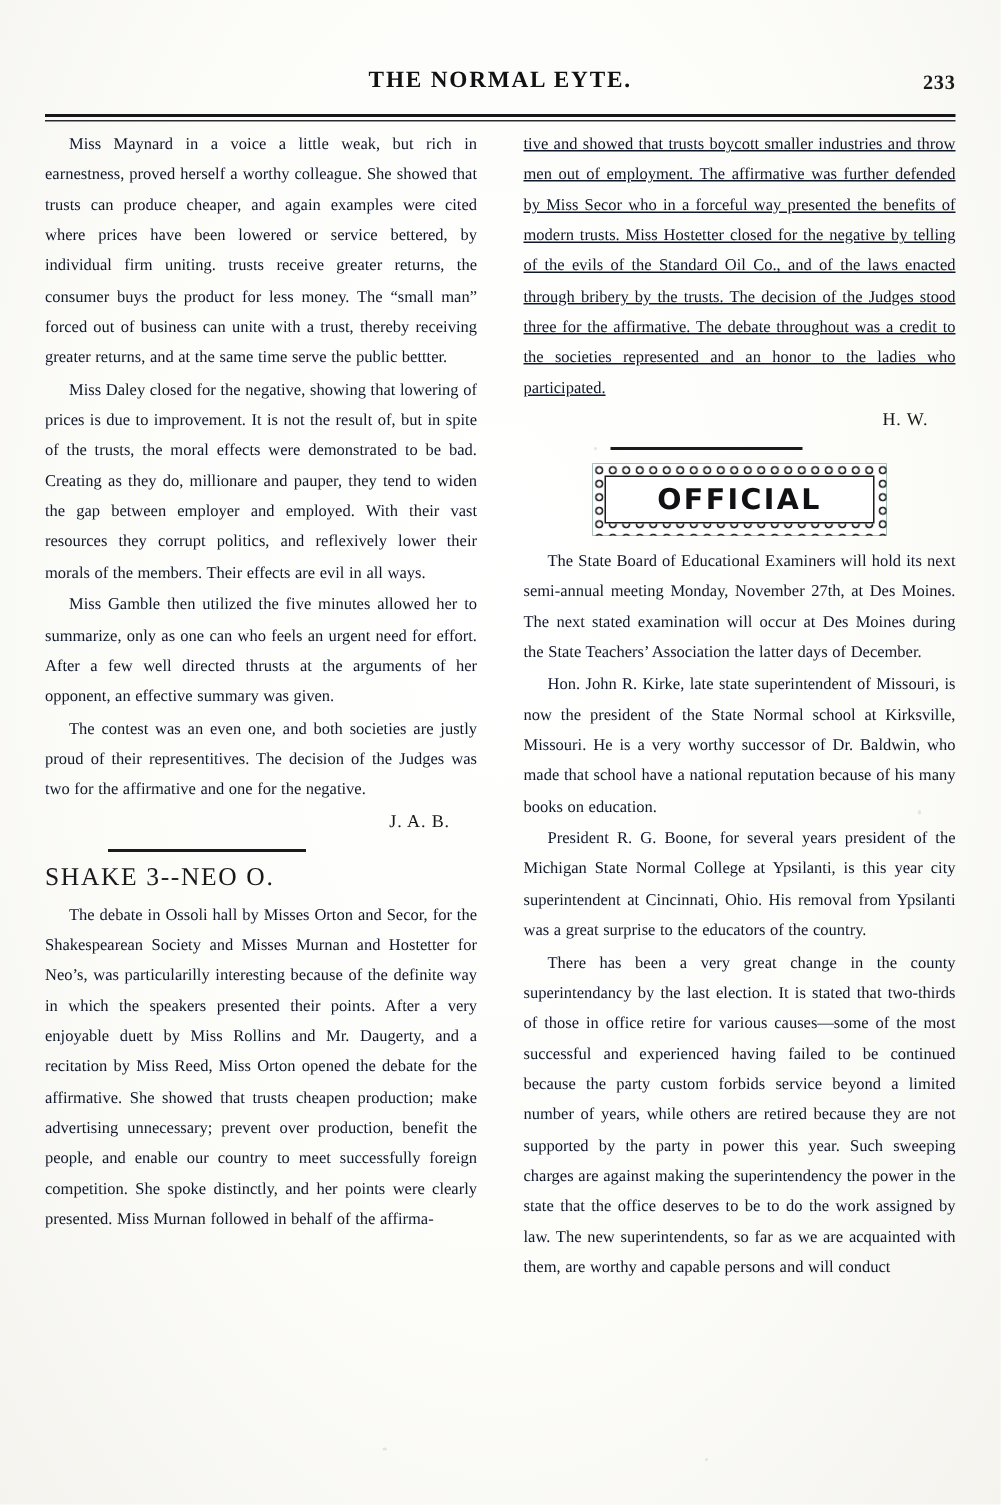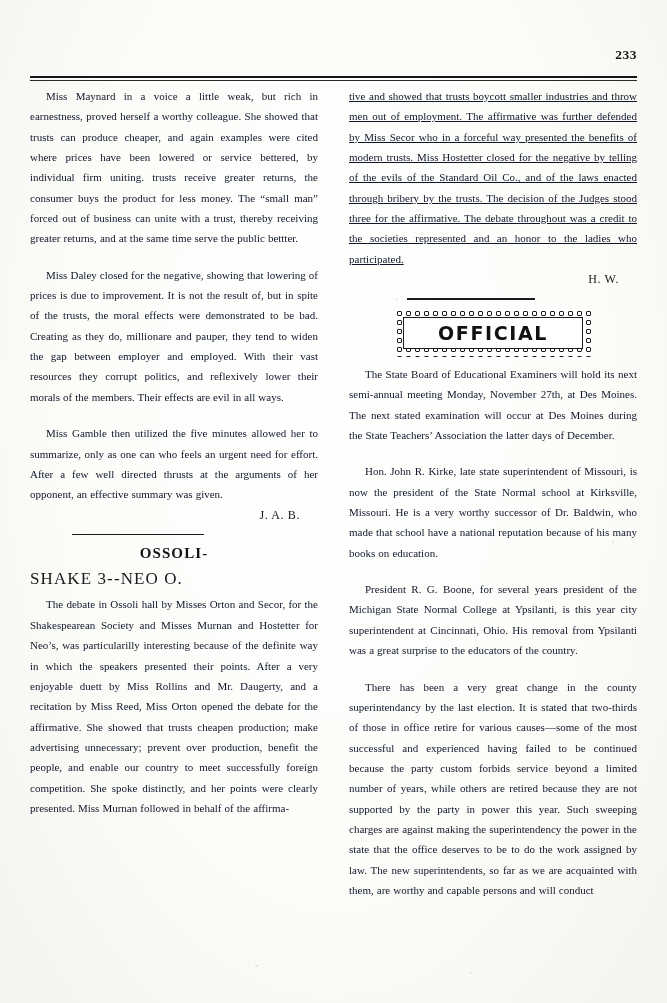--- a/index.html
+++ b/index.html
@@ -97,21 +97,21 @@
     margin: 0;
     font-size: 11px;
     line-height: 20.35px;
     text-align: justify;
     text-justify: inter-word;
     text-indent: 16px;
     color: #0f172a;
     word-spacing: 0.3px;
   }
   p.body-par.no-indent { text-indent: 0; text-decoration: underline; }
-  p.body-par + p.body-par { margin-top: 16px; }
+  p.body-par + p.body-par { margin-top: 1px; }
 
   .signature {
     margin: 0;
     font-size: 12px;
     line-height: 20.35px;
     text-align: right;
     padding-right: 18px;
     letter-spacing: 0.6px;
   }
 
@@ -189,39 +189,40 @@
   }
 </style>
 </head>
 <body>
 
 <div class="page"></div>
 
 <div class="sheet">
 
   <div class="masthead">
+    <div class="masthead-title">THE NORMAL EYTE.</div>
     <div class="masthead-folio">233</div>
   </div>
 
   <div class="rule-double">
     <div class="thick"></div>
     <div class="thin"></div>
   </div>
 
   <div class="col col-left">
 
     <p class="body-par">Miss Maynard in a voice a little weak, but rich in earnestness, proved herself a worthy colleague. She showed that trusts can produce cheaper, and again examples were cited where prices have been lowered or service bettered, by individual firm uniting. trusts receive greater returns, the consumer buys the product for less money. The “small man” forced out of business can unite with a trust, thereby receiving greater returns, and at the same time serve the public bettter.</p>
     <p class="body-par">Miss Daley closed for the negative, showing that lowering of prices is due to improvement. It is not the result of, but in spite of the trusts, the moral effects were demonstrated to be bad. Creating as they do, millionare and pauper, they tend to widen the gap between employer and employed. With their vast resources they corrupt politics, and reflexively lower their morals of the members. Their effects are evil in all ways.</p>
     <p class="body-par">Miss Gamble then utilized the five minutes allowed her to summarize, only as one can who feels an urgent need for effort. After a few well directed thrusts at the arguments of her opponent, an effective summary was given.</p>
+    <p class="body-par">The contest was an even one, and both societies are justly proud of their representitives. The decision of the Judges was two for the affirmative and one for the negative.</p>
 
     <p class="signature">J. A. B.</p>
 
     <div class="rule-short left-rule"></div>
 
-    <h2 class="section-head">OSSOLI-</h2>
     <div class="section-sub">SHAKE 3--NEO O.</div>
 
     <p class="body-par">The debate in Ossoli hall by Misses Orton and Secor, for the Shakespearean Society and Misses Murnan and Hostetter for Neo’s, was particularilly interesting because of the definite way in which the speakers presented their points. After a very enjoyable duett by Miss Rollins and Mr. Daugerty, and a recitation by Miss Reed, Miss Orton opened the debate for the affirmative. She showed that trusts cheapen production; make advertising unnecessary; prevent over production, benefit the people, and enable our country to meet successfully foreign competition. She spoke distinctly, and her points were clearly presented. Miss Murnan followed in behalf of the affirma-</p>
   </div>
 
   <div class="col col-right">
 
     <p class="body-par no-indent">tive and showed that trusts boycott smaller industries and throw men out of employment. The affirmative was further defended by Miss Secor who in a forceful way presented the benefits of modern trusts. Miss Hostetter closed for the negative by telling of the evils of the Standard Oil Co., and of the laws enacted through bribery by the trusts. The decision of the Judges stood three for the affirmative. The debate throughout was a credit to the societies represented and an honor to the ladies who participated.</p>
 
     <p class="signature">H. W.</p>

